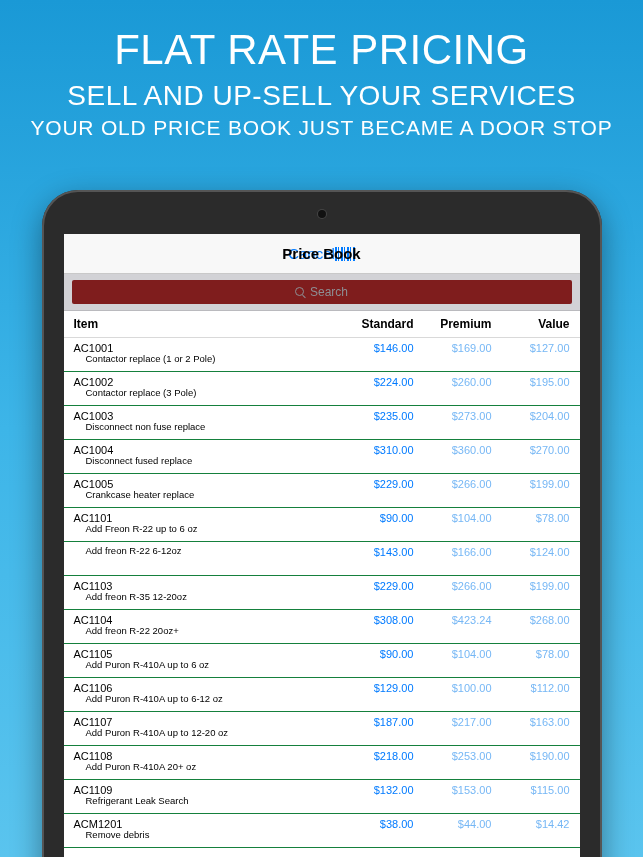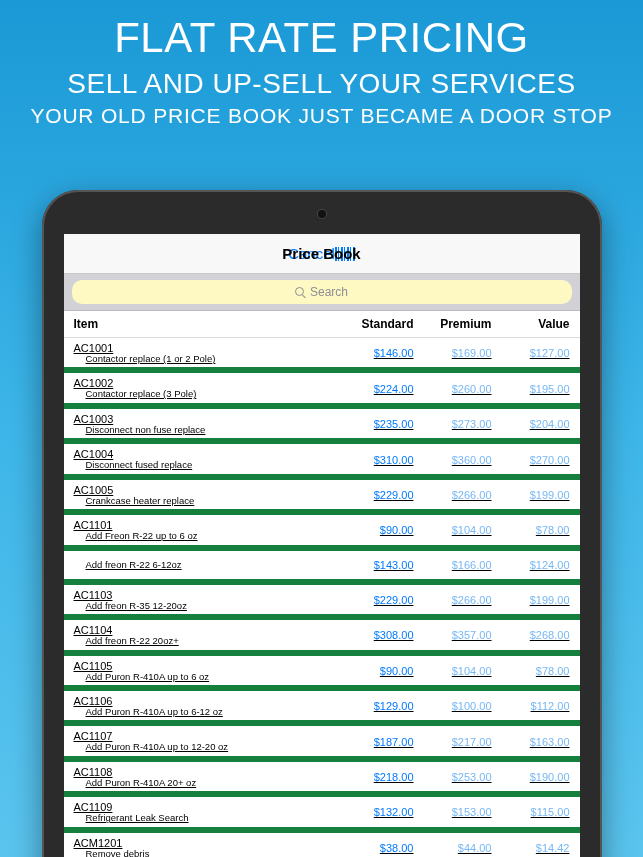--- a/index.html
+++ b/index.html
@@ -7,21 +7,21 @@
     width: 643px;
     height: 857px;
     background: linear-gradient(180deg, #1a99d6 0%, #3db5e8 50%, #5ac4ee 100%);
     font-family: -apple-system, "Helvetica Neue", Helvetica, Arial, sans-serif;
     overflow: hidden;
     position: relative;
   }
   .promo {
     text-align: center;
     color: #fff;
-    padding-top: 16px;
+    padding-top: 28px;
     font-weight: 300;
     letter-spacing: 0.5px;
   }
   .promo h1 { font-size: 42px; font-weight: 300; line-height: 1.05; }
   .promo h2 { font-size: 28px; font-weight: 300; margin-top: 8px; }
   .promo h3 { font-size: 21px; font-weight: 300; margin-top: 4px; letter-spacing: 0.8px; }
   .tablet-frame {
     position: absolute;
     top: 190px;
     left: 50%;
@@ -77,22 +77,22 @@
     width: 2px;
     background: #007aff;
   }
   .searchbar-wrap {
     padding: 6px 8px;
     background: #d2d2d6;
     border-bottom: 1px solid #bababe;
   }
   .searchbar {
     height: 24px;
-    background: #fef9c3;
-    border-radius: 10px;
+    background: #7f1d1d;
+    border-radius: 2px;
     display: flex;
     align-items: center;
     justify-content: center;
     color: #8e8e93;
     font-size: 12px;
     gap: 4px;
   }
   .search-icon {
     width: 11px; height: 11px;
     position: relative;
@@ -123,25 +123,24 @@
     border-bottom: 1px solid #d9d9d9;
   }
   .col-item { flex: 1.6; }
   .col-price { width: 78px; text-align: right; }
   .rows {
     flex: 1;
     overflow: hidden;
   }
   .row {
     display: flex;
-    align-items: center;
+    align-items: flex-start;
     padding: 4px 10px 3px 10px;
-    border-bottom: 6px solid #15803d;
+    border-bottom: 1px solid #15803d;
     min-height: 34px;
-    text-decoration: underline;
   }
   .item-cell { flex: 1.6; }
   .item-code { font-size: 11px; color: #000; }
   .item-desc { font-size: 9.5px; color: #000; margin-top: 0px; line-height: 1.1; padding-left: 12px; }
   .price-cell {
     width: 78px;
     text-align: right;
     color: #007aff;
     font-size: 11px;
   }
@@ -259,21 +258,21 @@
           <div class="price-cell">$229.00</div>
           <div class="price-cell dim">$266.00</div>
           <div class="price-cell dim">$199.00</div>
         </div>
         <div class="row">
           <div class="item-cell">
             <div class="item-code">AC1104</div>
             <div class="item-desc">Add freon R-22 20oz+</div>
           </div>
           <div class="price-cell">$308.00</div>
-          <div class="price-cell dim">$357.00</div>
+          <div class="price-cell dim">$423.24</div>
           <div class="price-cell dim">$268.00</div>
         </div>
         <div class="row">
           <div class="item-cell">
             <div class="item-code">AC1105</div>
             <div class="item-desc">Add Puron R-410A up to 6 oz</div>
           </div>
           <div class="price-cell">$90.00</div>
           <div class="price-cell dim">$104.00</div>
           <div class="price-cell dim">$78.00</div>

